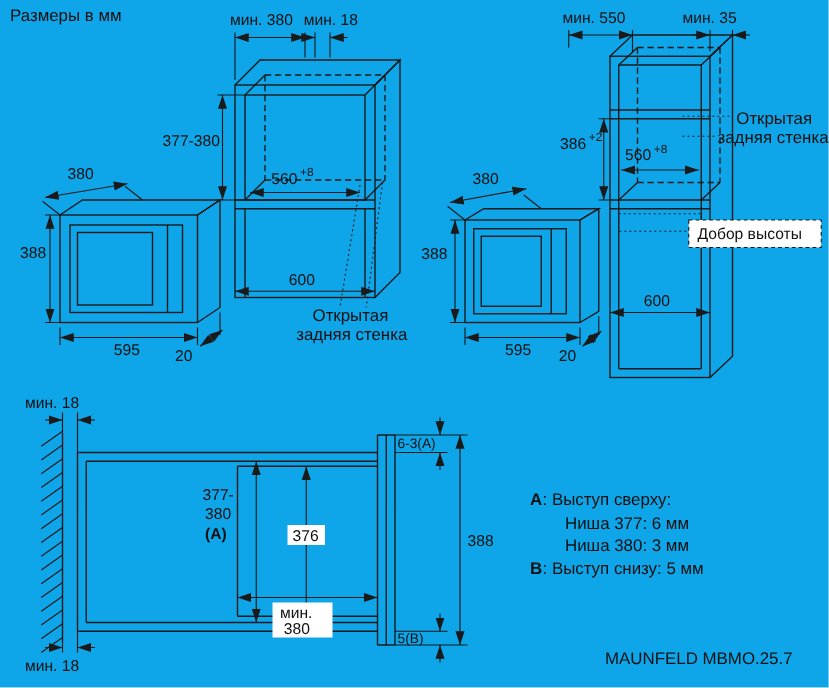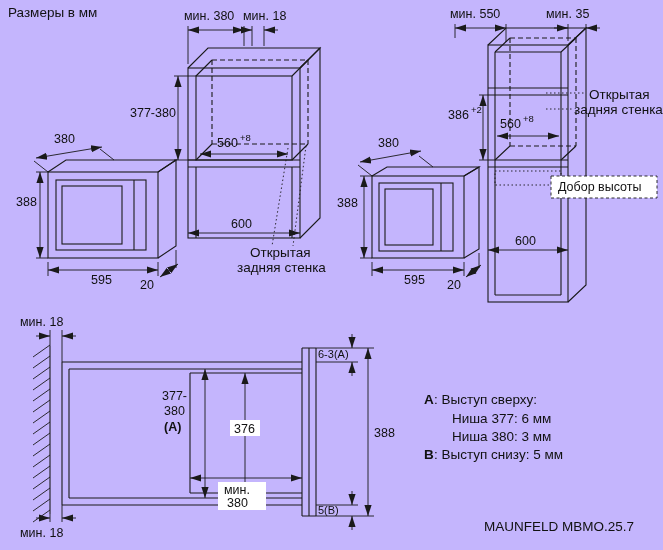--- a/index.html
+++ b/index.html
@@ -1,16 +1,16 @@
 <!DOCTYPE html>
 <html><head>
 <meta charset="utf-8">
 <style>
   html,body{margin:0;padding:0;background:#ffffff;}
-  .frame{position:relative;width:663px;height:550px;background:#c4b5fd;outline:1px solid #cfcfcf;overflow:hidden;}
+  .frame{position:relative;width:663px;height:550px;background:#0ea5e9;outline:1px solid #cfcfcf;overflow:hidden;}
   svg{display:block;}
   svg text{font-family:"Liberation Sans","DejaVu Sans",sans-serif;font-size:13.5px;fill:#111;stroke:none;}
   .t12{font-size:12.5px;}
   .t11{font-size:11px;}
   .t9{font-size:9.5px;}
   .b{font-weight:bold;}
   .s{stroke:#1a1a1a;fill:none;stroke-width:1.1;}
   .d{stroke:#1a1a1a;fill:none;stroke-width:0.9;}
   .dash{stroke-dasharray:5 3;}
   .dot{stroke-dasharray:1.5 2.5;}

